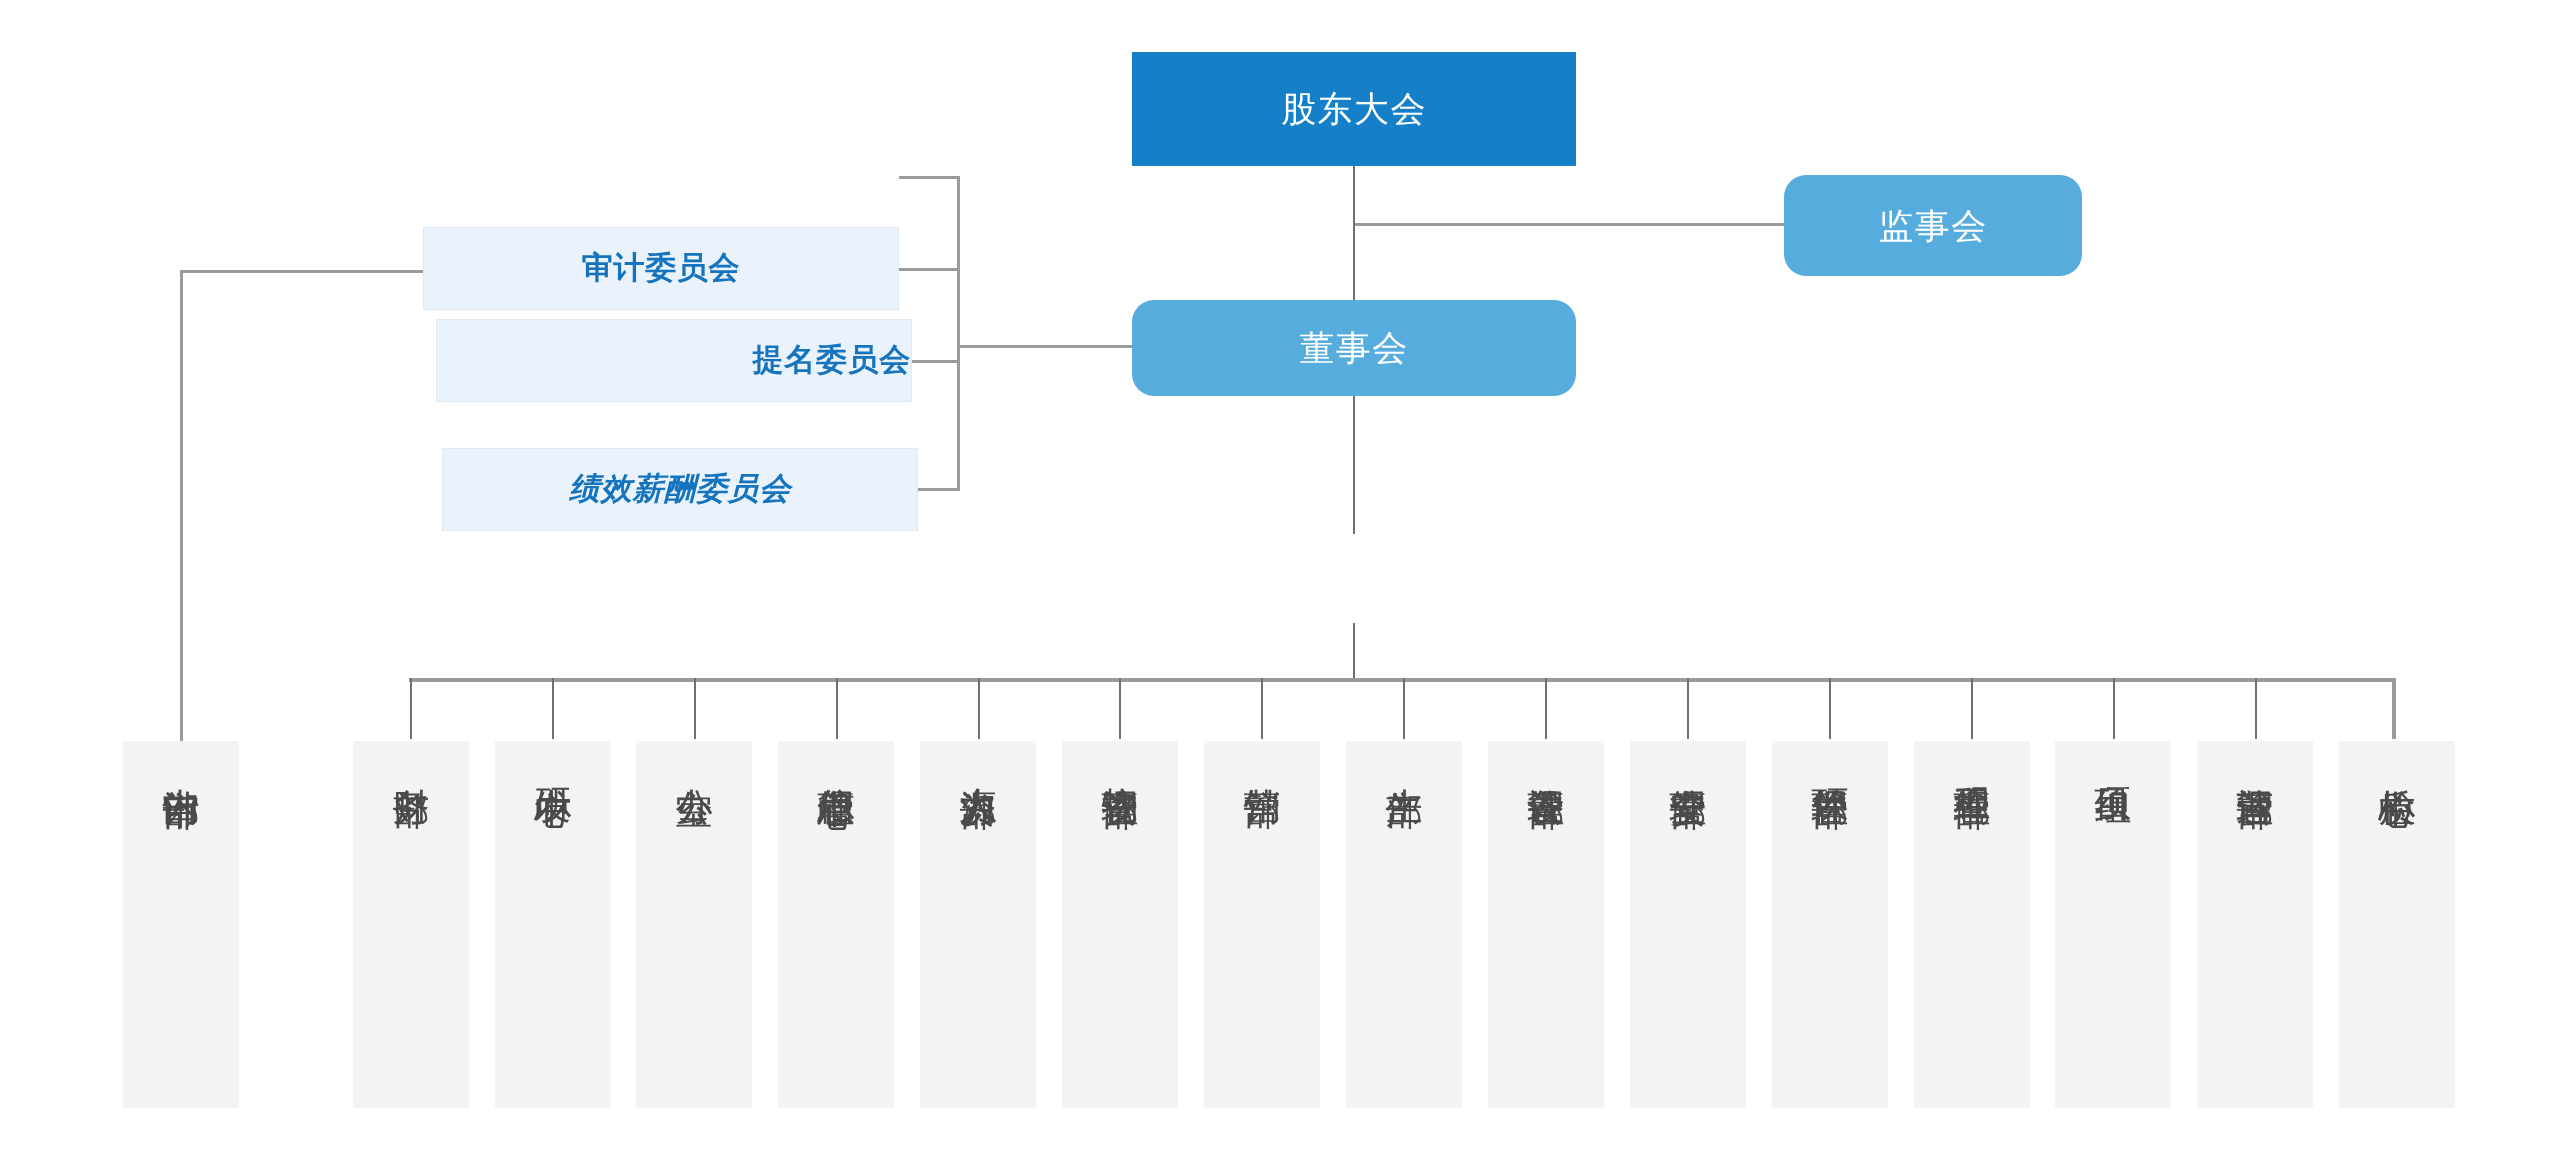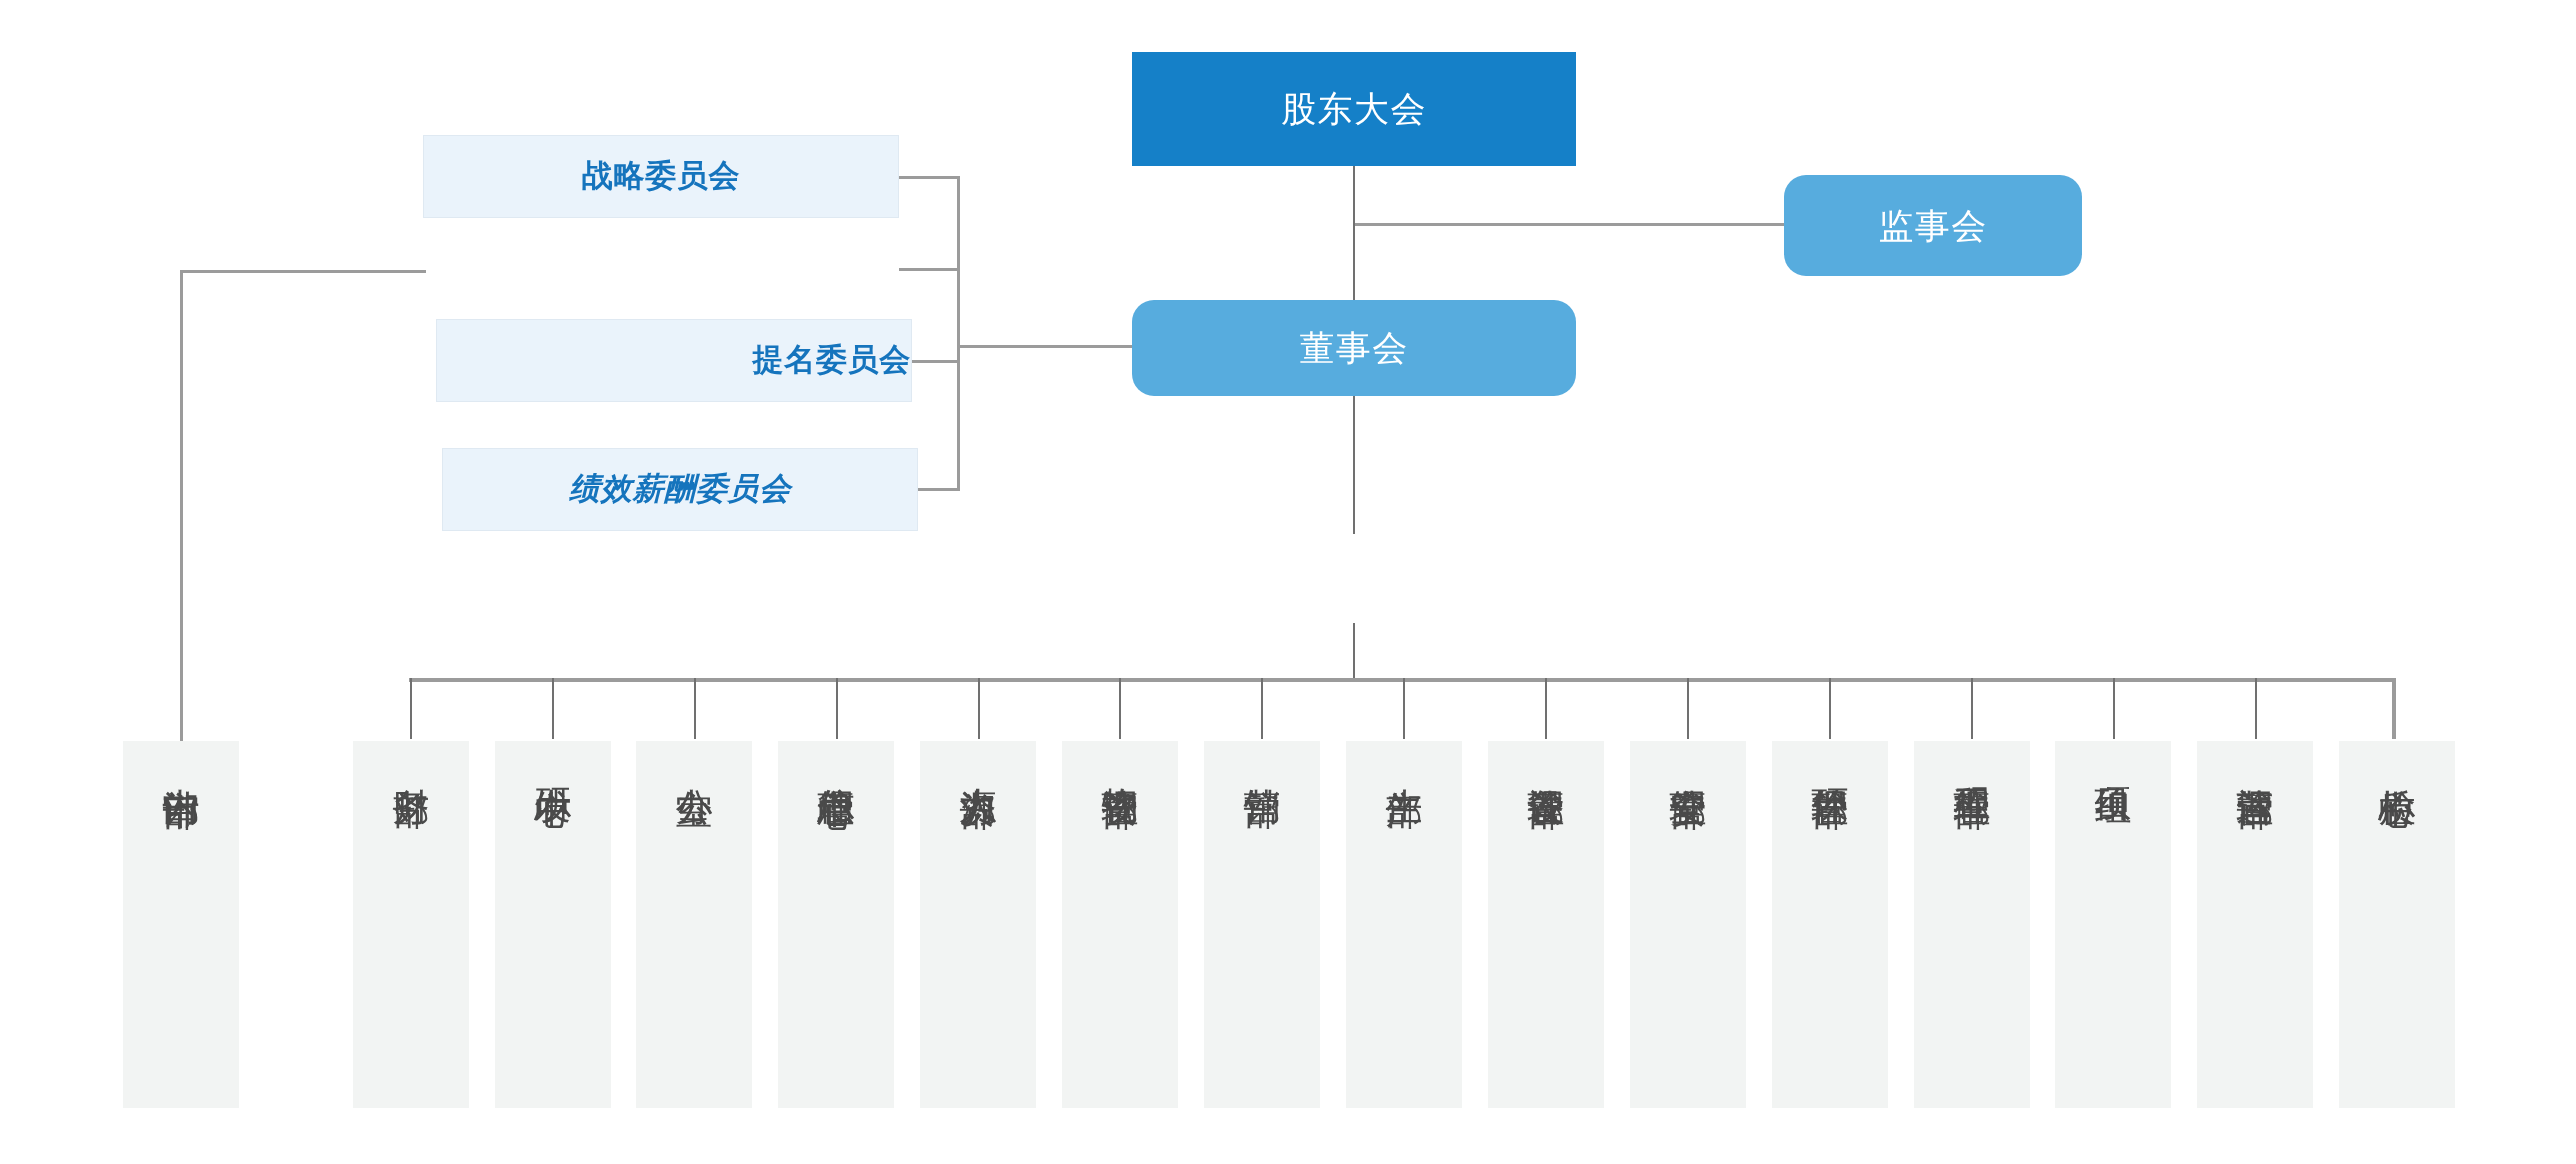--- a/index.html
+++ b/index.html
@@ -82,22 +82,22 @@
 
   <div class="node n-mid" style="left:1784px;top:175px;width:298px;height:101px;">
     <span>监事会</span>
   </div>
 
   <div class="node n-mid" style="left:1132px;top:300px;width:444px;height:96px;">
     <span>董事会</span>
   </div>
 
 
-  <div class="node n-cmte" style="left:423px;top:135px;width:476px;height:83px;">
-    <span>战略委员会</span>
+  <div class="node n-cmte" style="left:423px;top:227px;width:476px;height:83px;">
+    <span>审计委员会</span>
   </div>
   <div class="node n-cmte" style="left:436px;top:319px;width:476px;height:83px;justify-content:flex-end;">
     <span>提名委员会</span>
   </div>
   <div class="node n-cmte" style="left:442px;top:448px;width:476px;height:83px;font-style:italic;">
     <span>绩效薪酬委员会</span>
   </div>
 
   <div class="node n-dept" style="left:123px;top:741px;width:116px;height:367px;">
     <span>内部审计部</span>

